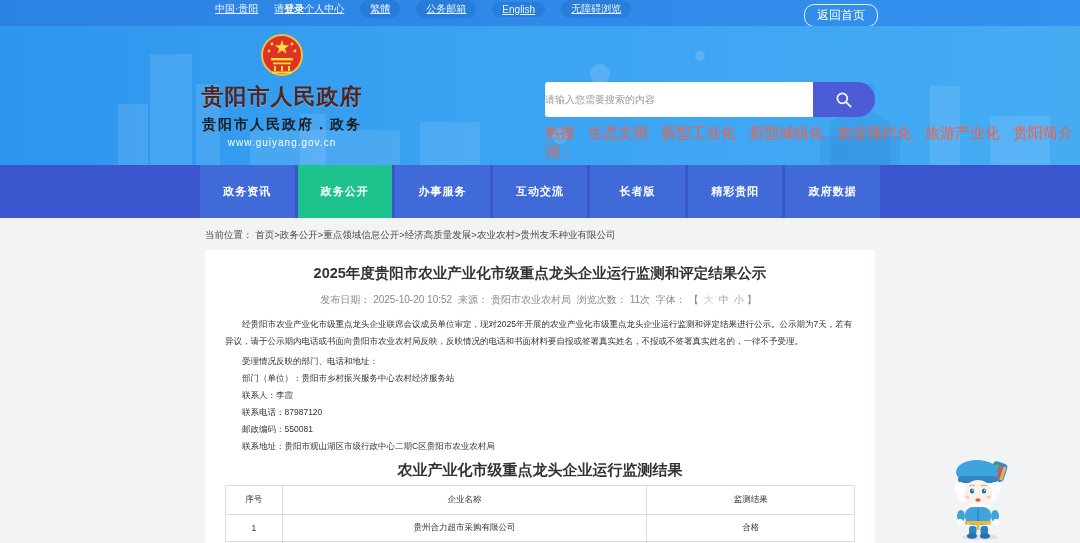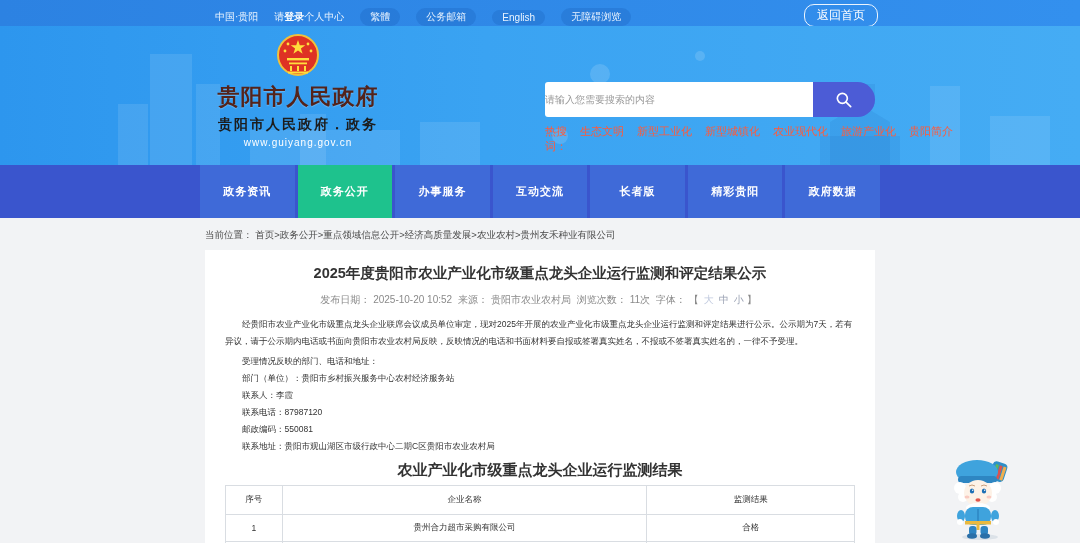--- a/index.html
+++ b/index.html
@@ -1,48 +1,48 @@
 <!DOCTYPE html>
 <html><head>
 <meta charset="utf-8">
 <style>
   * { margin:0; padding:0; box-sizing:border-box; }
   html,body { width:1080px; height:543px; font-family:"Liberation Sans","DejaVu Sans",sans-serif; }
   .page { position:relative; width:1080px; height:543px; background:#f2f3f5; overflow:hidden; }
 
   
   .topbar { position:absolute; top:0; left:0; width:100%; height:26px;
-    background:linear-gradient(90deg,#2c82e2,#3390ee); display:flex; align-items:flex-end;
-    color:#eaf4ff; font-size:10px; }
+    background:linear-gradient(90deg,#2c82e2,#3390ee); display:flex; align-items:flex-start;
+    color:#eaf4ff; font-size:10px;text-decoration:underline; }
   .topbar-links { display:flex; align-items:center; gap:16px; margin-left:215px; }
   .tb-item { cursor:pointer; white-space:nowrap; }
   .tb-pill { background:rgba(8,60,150,0.16); border-radius:9px; padding:2px 10px; }
   .login-strong { font-weight:bold; color:#fff; }
   .home-btn { position:absolute; right:202px; top:4px; border:1px solid rgba(255,255,255,0.9);
     border-radius:10px; padding:2px 12px; font-size:12px; color:#fff; cursor:pointer; background:transparent; }
 
   
   .banner { position:absolute; top:26px; left:0; width:100%; height:139px; overflow:hidden;
     background:linear-gradient(90deg,#2d96ee 0%,#3aa3f2 45%,#45acf4 100%); }
   .cityscape { position:absolute; inset:0; }
-  .logo { position:absolute; left:208px; top:6px; width:180px; text-align:center; cursor:pointer; }
+  .logo { position:absolute; left:192px; top:6px; width:180px; text-align:center; cursor:pointer; }
   .emblem-svg { display:block; margin:0 auto; }
   .site-title { font-size:22px; font-weight:bold; color:#54231a; letter-spacing:1px; margin-top:2px;
     text-shadow:0 1px 1px rgba(255,255,255,0.25); white-space:nowrap; }
   .site-sub { font-size:14px; font-weight:bold; color:#1c1c1c; letter-spacing:2px; margin-top:4px; white-space:nowrap; }
   .site-url { font-size:10px; color:#ffffff; letter-spacing:1px; margin-top:3px; }
 
   .search-wrap { position:absolute; left:545px; top:56px; width:330px; }
   .search-box { display:flex; height:35px; }
   .search-input { flex:1; border:none; outline:none; padding:0 0; font-size:10px; color:#333;
     border-radius:3px 0 0 3px; background:#fff; }
   .search-input::placeholder { color:#999; }
   .search-btn { width:62px; background:#4c5cd6; border:none; border-radius:0 18px 18px 0;
     display:flex; align-items:center; justify-content:center; cursor:pointer; }
-  .hot-row { margin-top:7px; display:flex; gap:13px; font-size:11px; color:#ff5a3a; }
+  .hot-row { margin-top:7px; display:flex; gap:13px; font-size:15px; color:#ff5a3a; }
   .hot-word { cursor:pointer; white-space:nowrap; }
 
   
   .nav { position:absolute; top:165px; left:0; width:100%; height:53px; background:#3a55cd; }
   .nav-inner { display:flex; gap:3px; margin:0 200px; height:100%; }
   .nav-item { flex:1; background:#3f6ad8; color:#fff; font-size:11px; font-weight:bold;
     display:flex; align-items:center; justify-content:center; letter-spacing:1px; cursor:pointer; }
   .nav-item.active { background:#1ec28d; }
 
   

